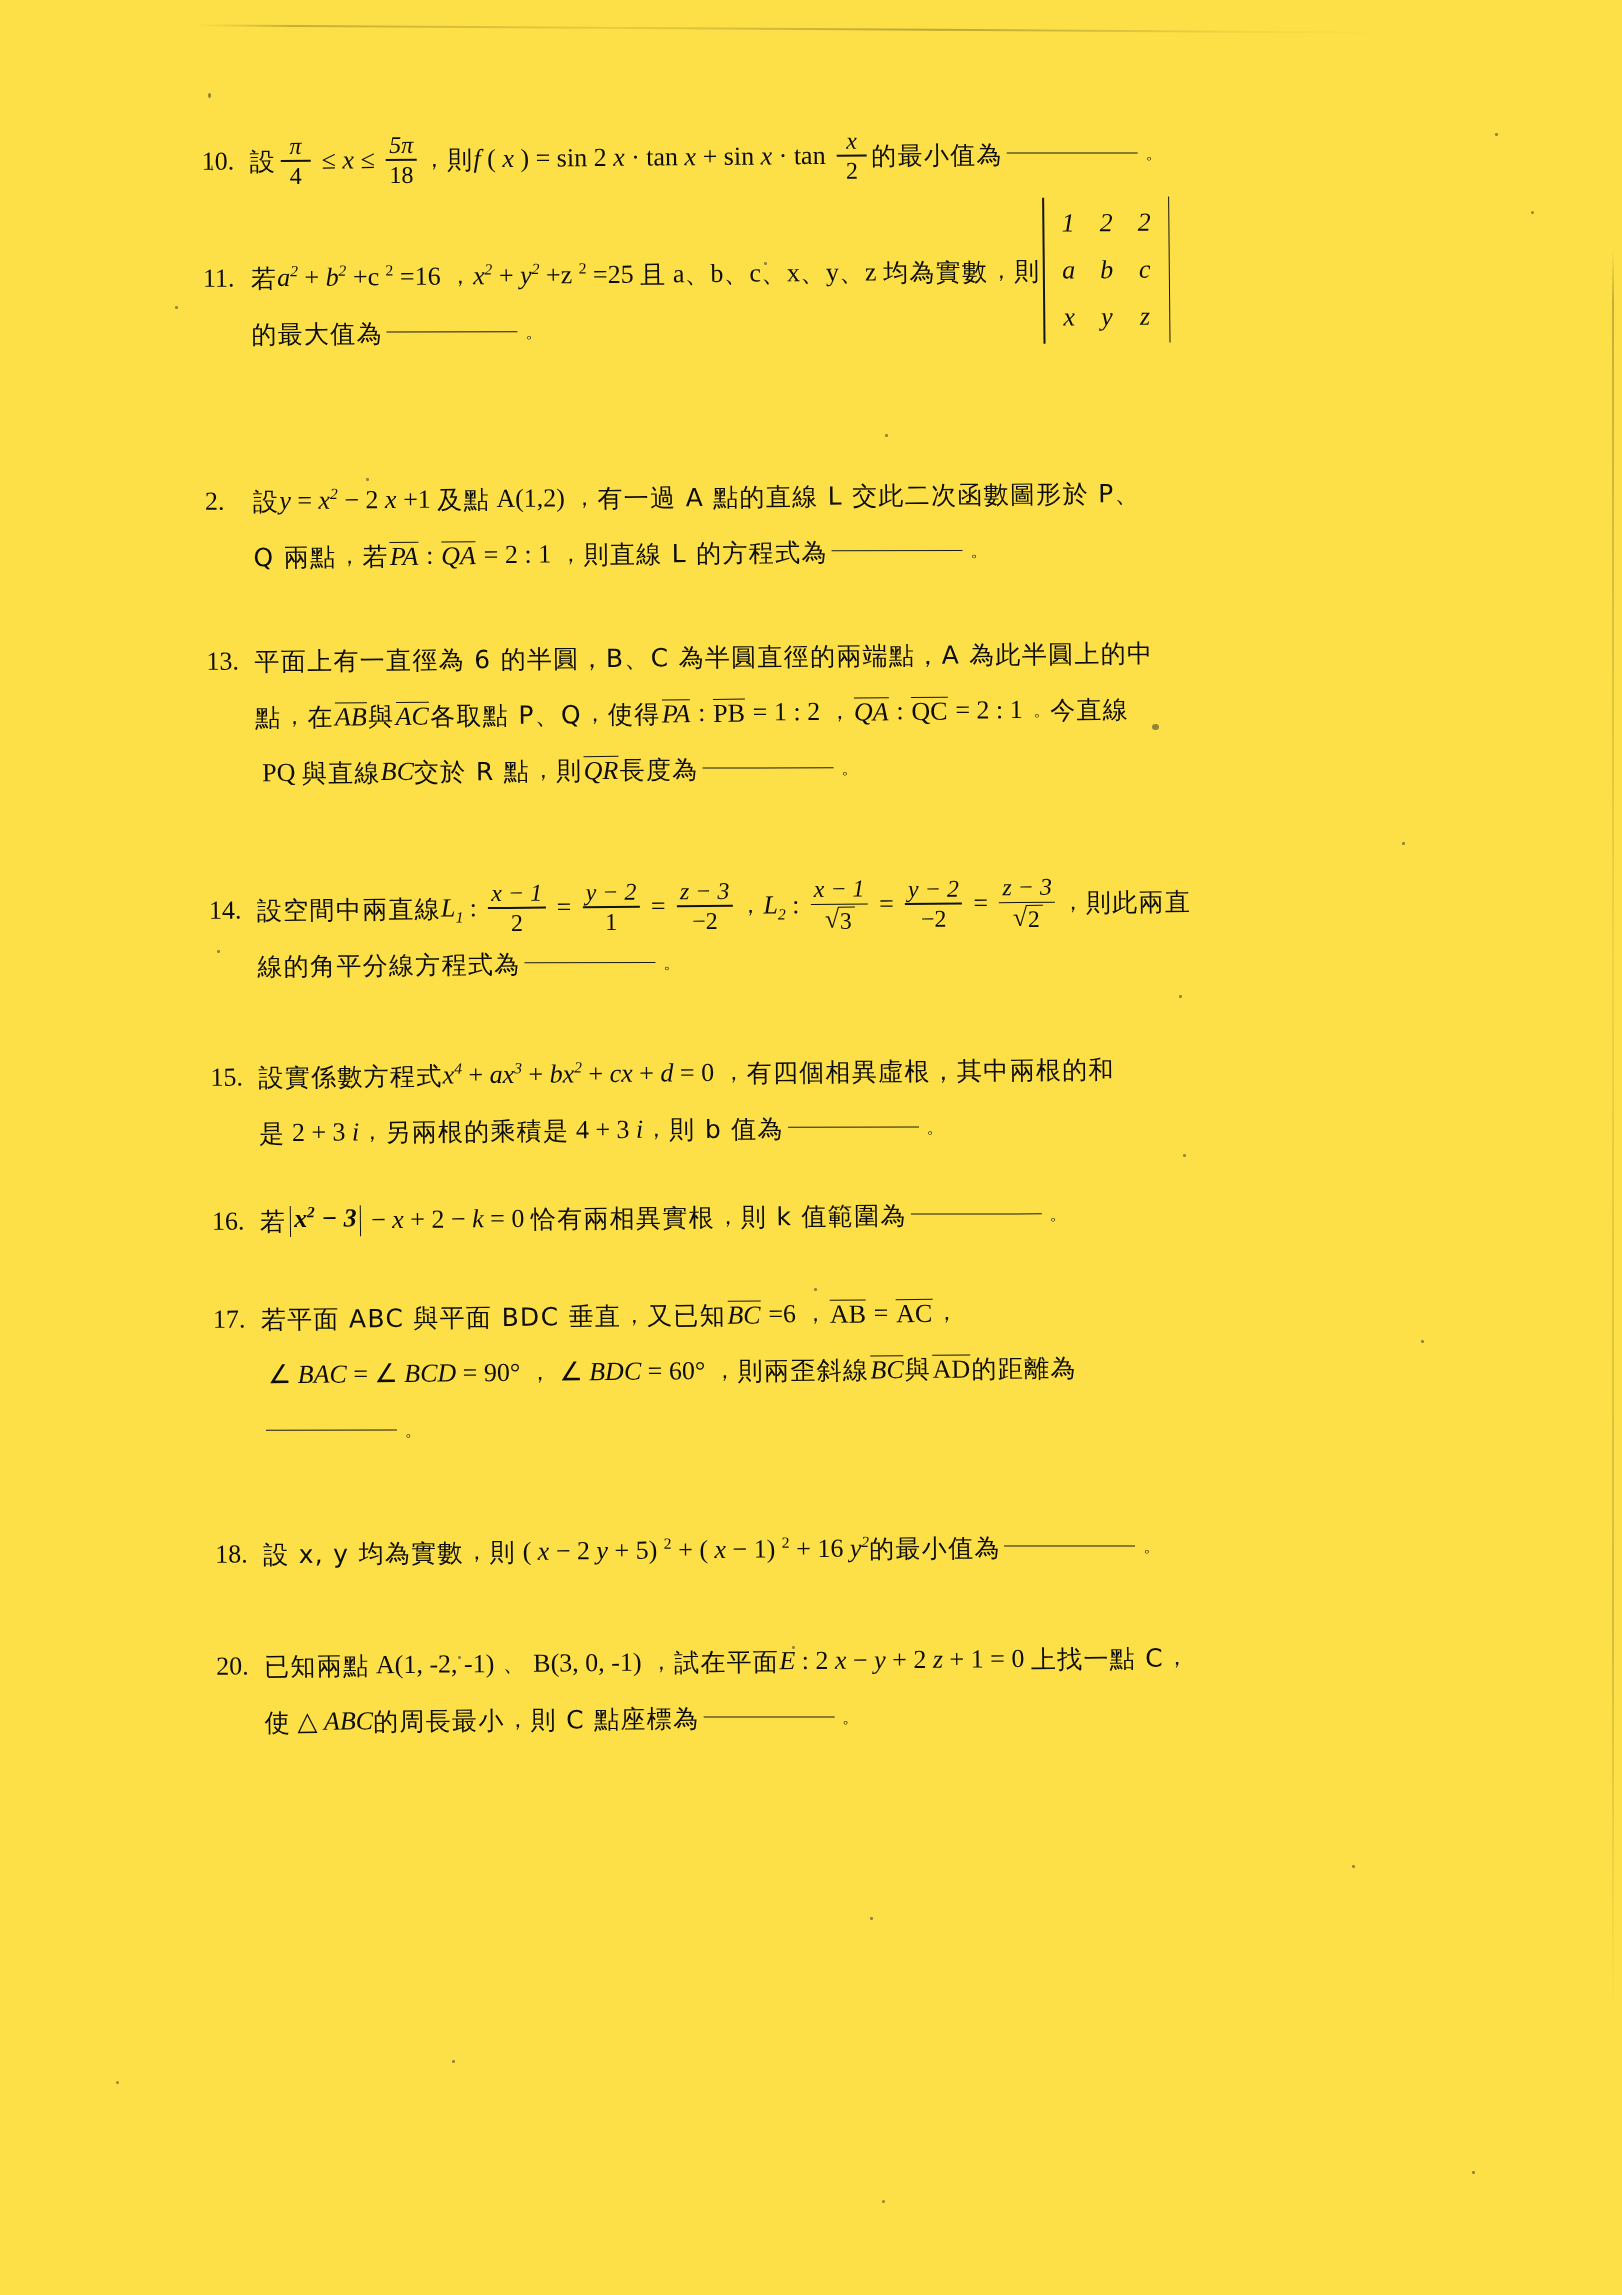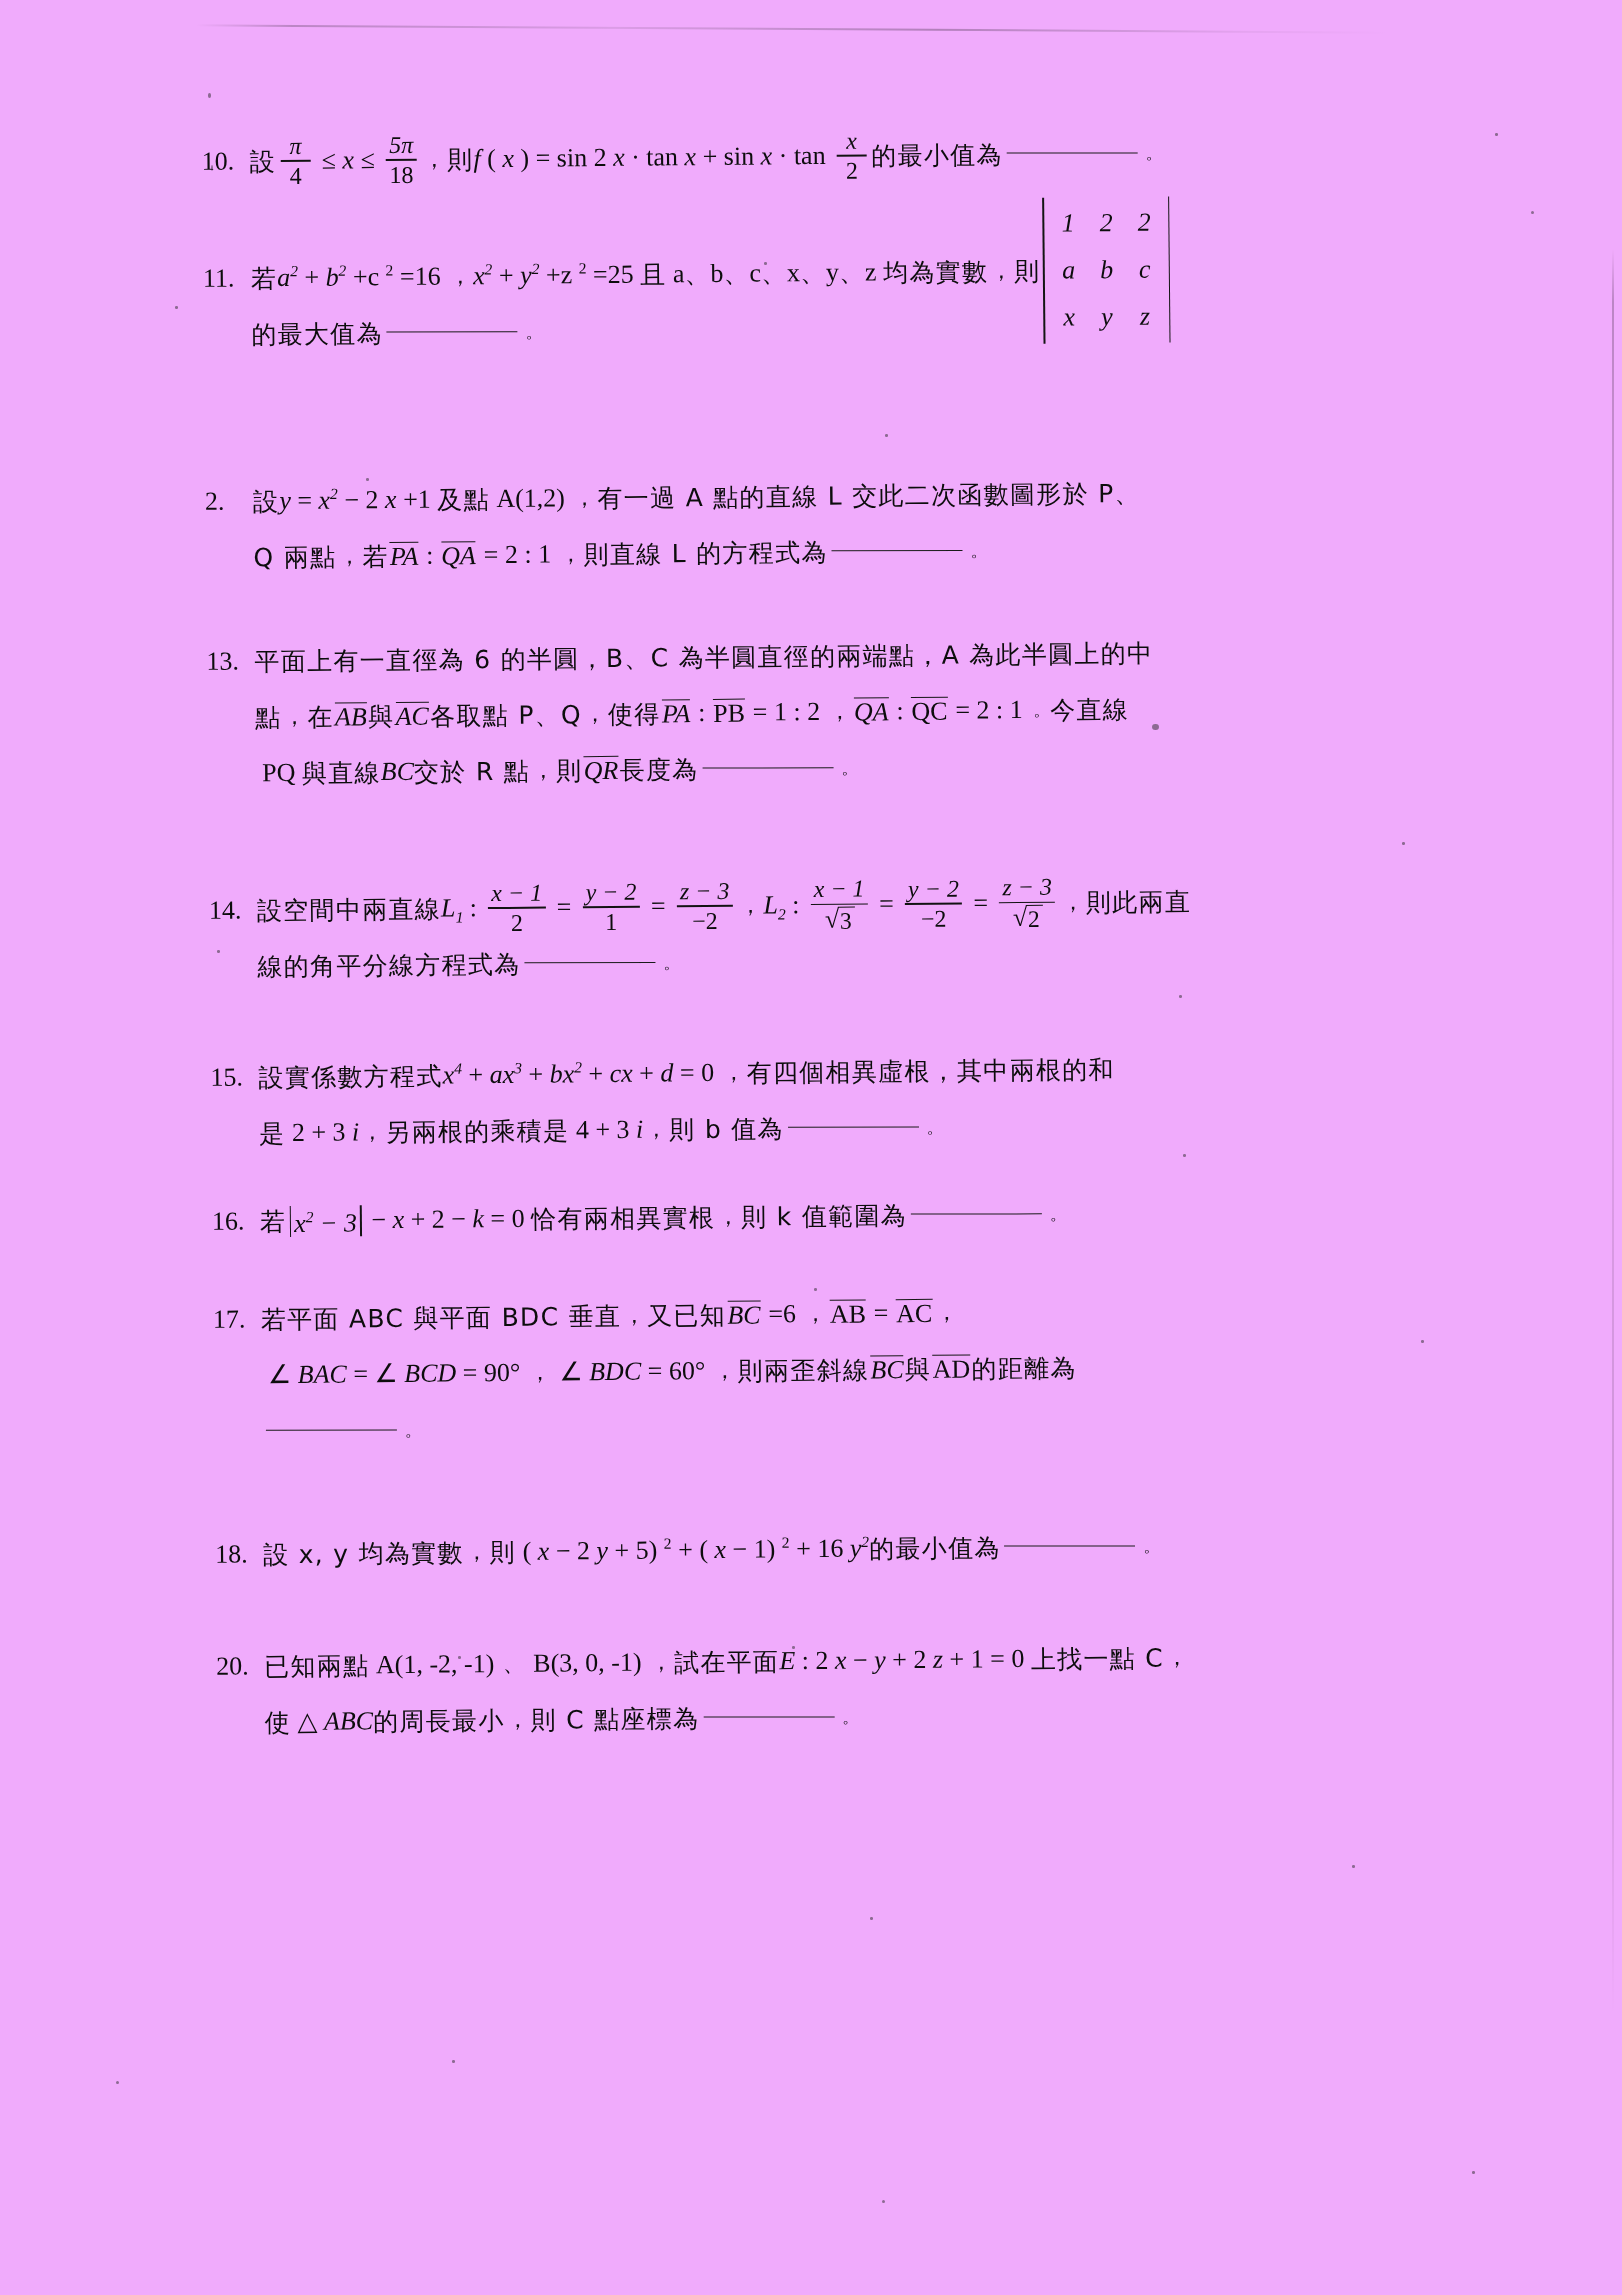--- a/index.html
+++ b/index.html
@@ -13,21 +13,21 @@
     position: relative;
     overflow: hidden;
     font-family: "Liberation Serif", "DejaVu Serif", serif;
     color: #0d0d0d;
   }
 
   
   #page {
     position: absolute;
     inset: 0;
-    background: #f0abfc;
+    background: #fde047;
     padding-left: 20px;
   }
 
   
   .scan-edge-top {
     position: absolute;
     left: 196px;
     top: 27.5px;
     width: 1197px;
     height: 2px;
@@ -156,21 +156,21 @@
   
   .ovl {
     border-top: 1.3px solid #151515;
     padding-top: 1.3px;
     display: inline-block;
     margin: 0 1.3px;
     line-height: 1.0;
   }
 
   
-  .abs { display: inline-flex; align-items: flex-end; }
+  .abs { display: inline-flex; align-items: flex-start; font-weight: bold; }
   .abs .bar-v {
     display: inline-block;
     width: 1.3px;
     height: 31px;
     background: #141414;
     margin: 0 3.3px;
   }
 
   
   .det {

